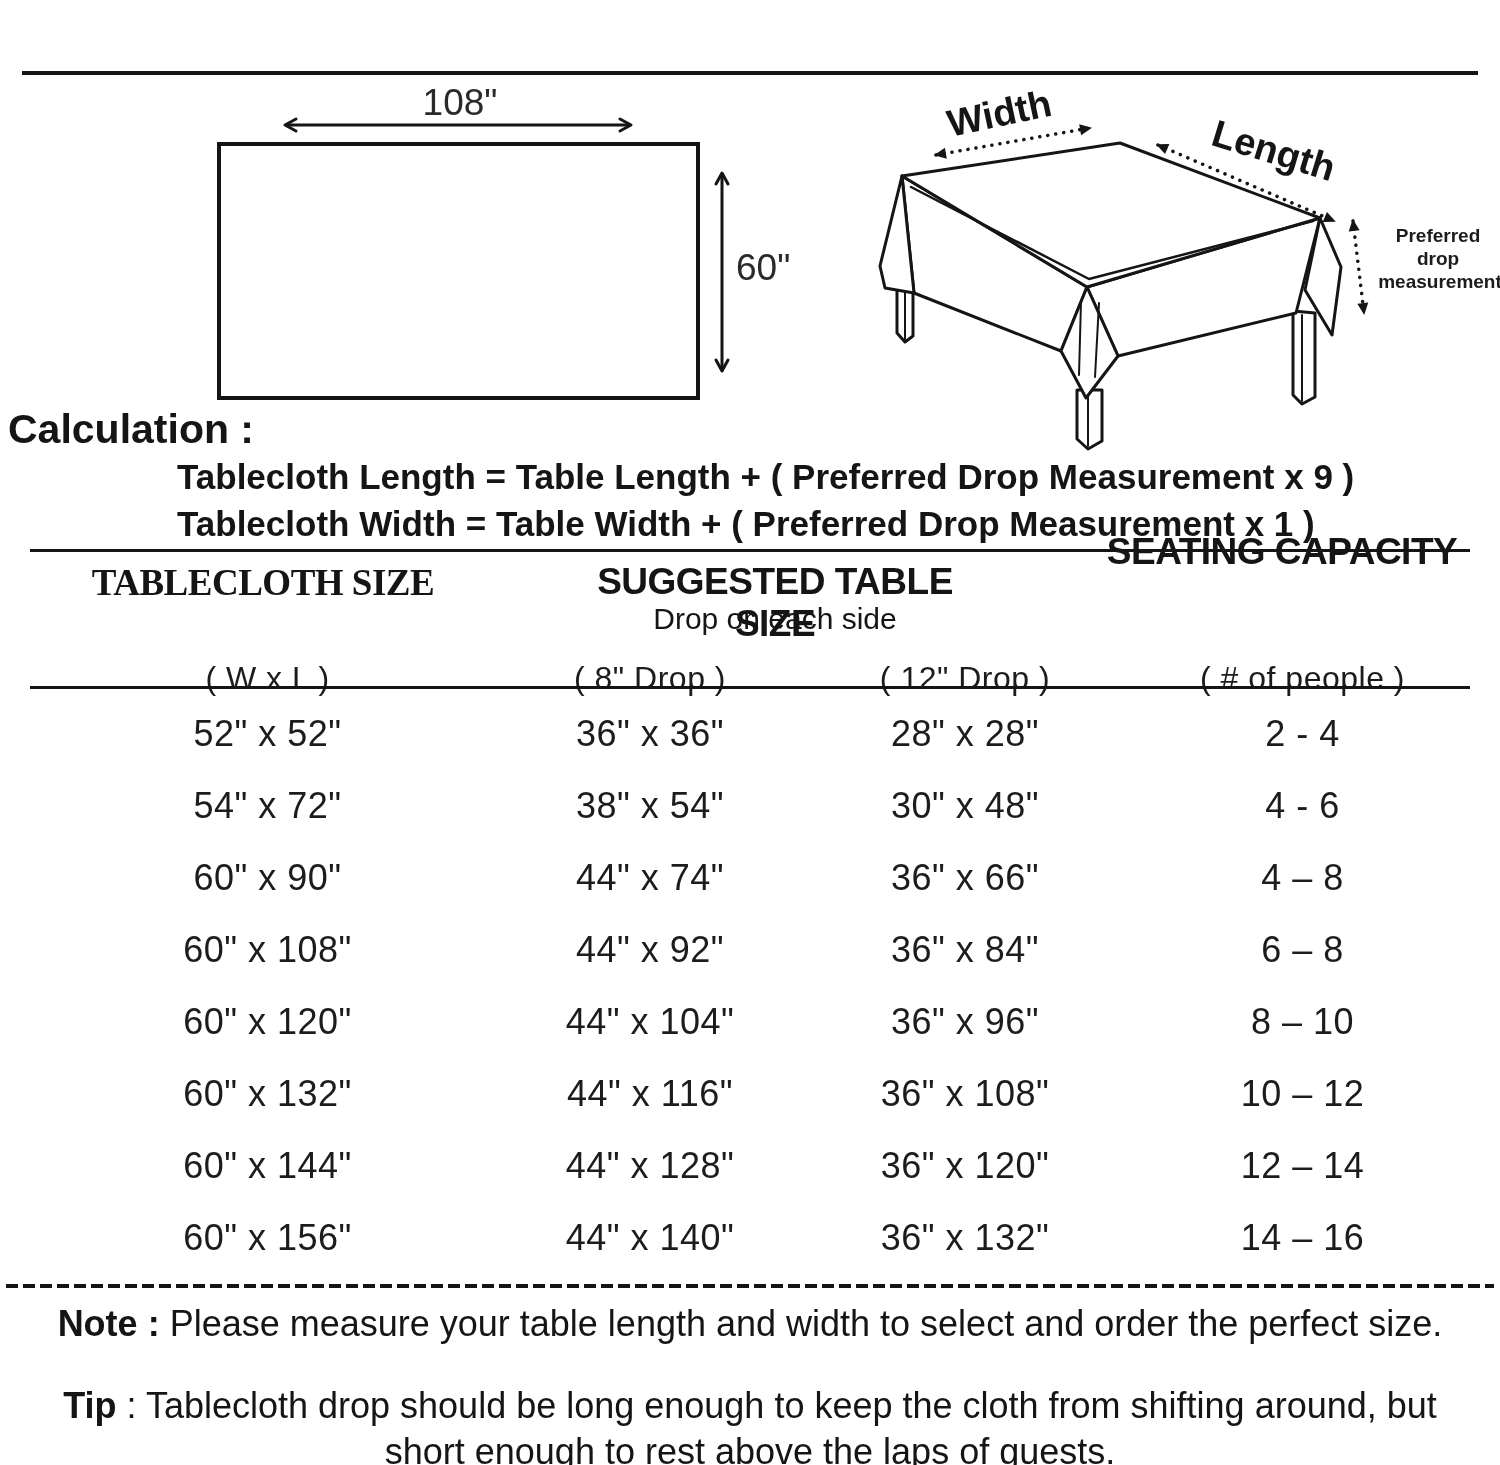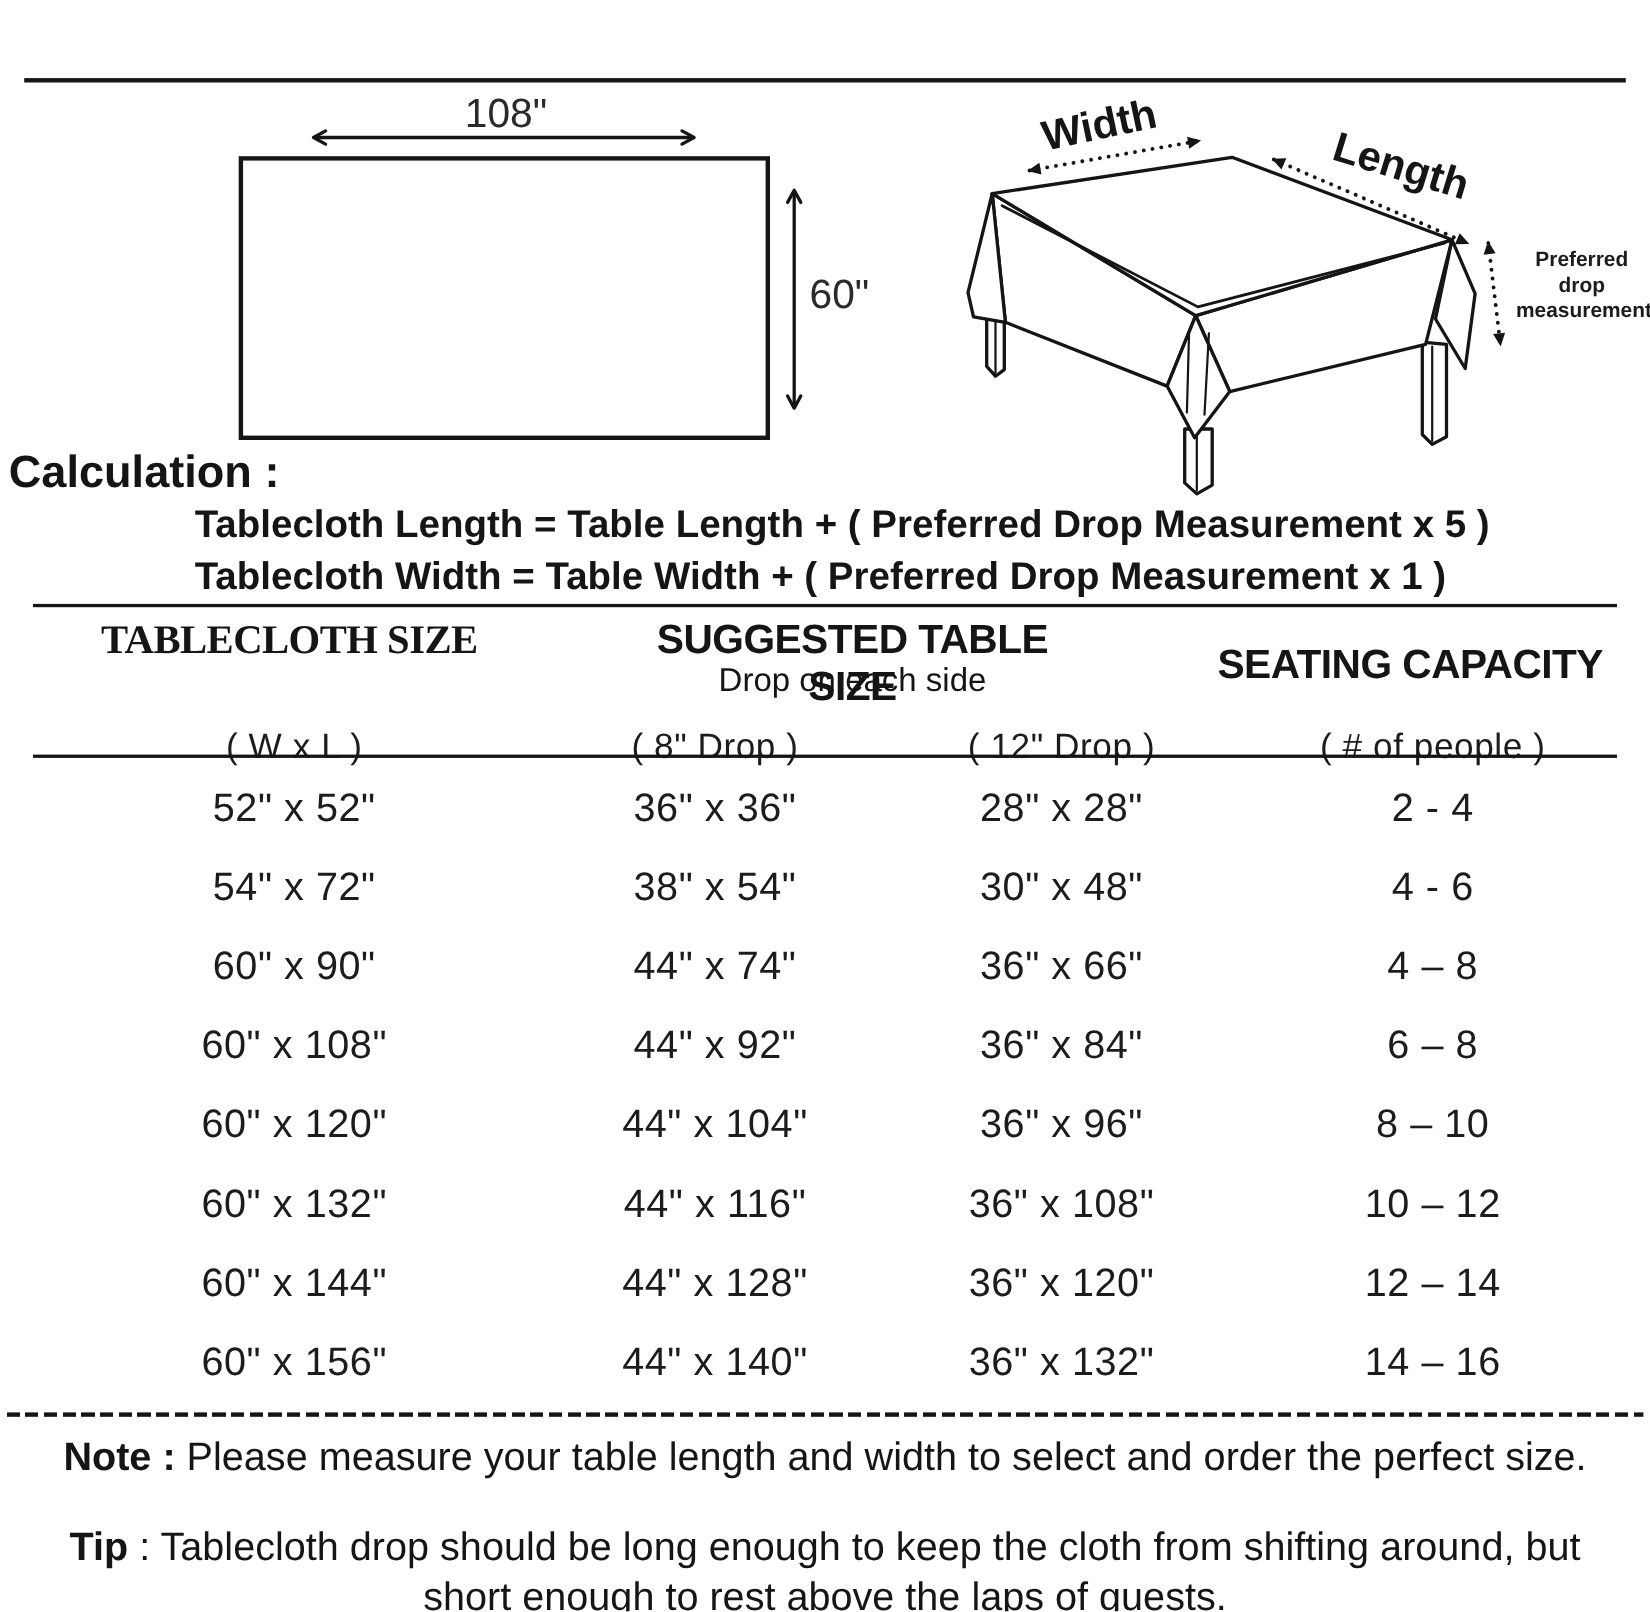--- a/index.html
+++ b/index.html
@@ -19,21 +19,21 @@
   
   .flat-rect{left:217px;top:142px;width:483px;height:258px;border:4px solid #151515;box-sizing:border-box;background:#fff;}
   .dim-label{font-size:37px;font-weight:500;color:#2a2a2a;}
   .lbl-108{left:380px;top:82px;width:160px;text-align:center;}
   .lbl-60{left:736px;top:247px;width:110px;text-align:left;}
 
   
   .hdr{font-size:37px;font-weight:700;text-align:center;letter-spacing:-0.5px;}
   .hdr1{left:38px;top:561px;width:450px;font-family:Liberation Serif, serif;}
   .hdr2{left:555px;top:561px;width:440px;}
-  .hdr3{left:1072px;top:583px;width:420px;}
+  .hdr3{left:1072px;top:531px;width:420px;}
   .hdr-note{left:575px;top:602px;width:400px;text-align:center;font-size:30px;font-weight:400;}
   .grid{
     left:30px;width:1440px;display:grid;
     grid-template-columns:475px 290px 340px 335px;
   }
   .subgrid{top:656px;font-size:32px;}
   .subgrid .cell{height:44px;line-height:44px;}
   .datagrid{top:698px;font-size:36px;grid-auto-rows:72px;}
   .cell{text-align:center;align-self:center;letter-spacing:0.5px;color:#1c1c1c;}
 
@@ -116,21 +116,21 @@
     <text x="420" y="88" transform="rotate(17 420 88)" text-anchor="middle" font-size="38" font-weight="700" fill="#151515">Length</text>
     <g fill="#1c1c1c" font-size="19" font-weight="700" text-anchor="middle">
       <text x="588" y="167">Preferred</text>
       <text x="588" y="190">drop</text>
       <text x="590" y="213">measurement</text>
     </g>
   </svg>
 
   <div class="abs calc-head">Calculation :</div>
   <div class="abs calc-lines">
-    <div>Tablecloth Length = Table Length + ( Preferred Drop Measurement x 5 )</div>
+    <div>Tablecloth Length = Table Length + ( Preferred Drop Measurement x 9 )</div>
     <div>Tablecloth Width = Table Width + ( Preferred Drop Measurement x 1 )</div>
   </div>
 
   <div class="abs rule-thin" style="top:549px;left:30px;width:1440px;"></div>
   <div class="abs hdr hdr1">TABLECLOTH SIZE</div>
   <div class="abs hdr hdr2">SUGGESTED TABLE SIZE</div>
   <div class="abs hdr hdr3">SEATING CAPACITY</div>
   <div class="abs hdr-note">Drop on each side</div>
 
   <div class="abs grid subgrid">

